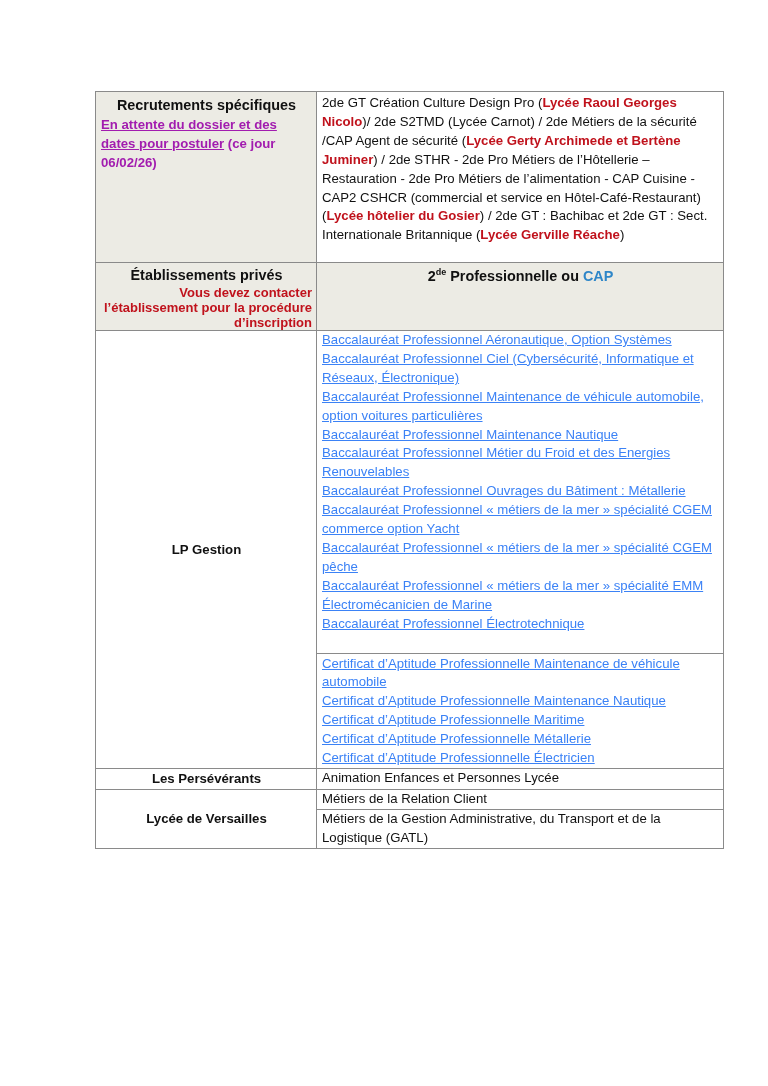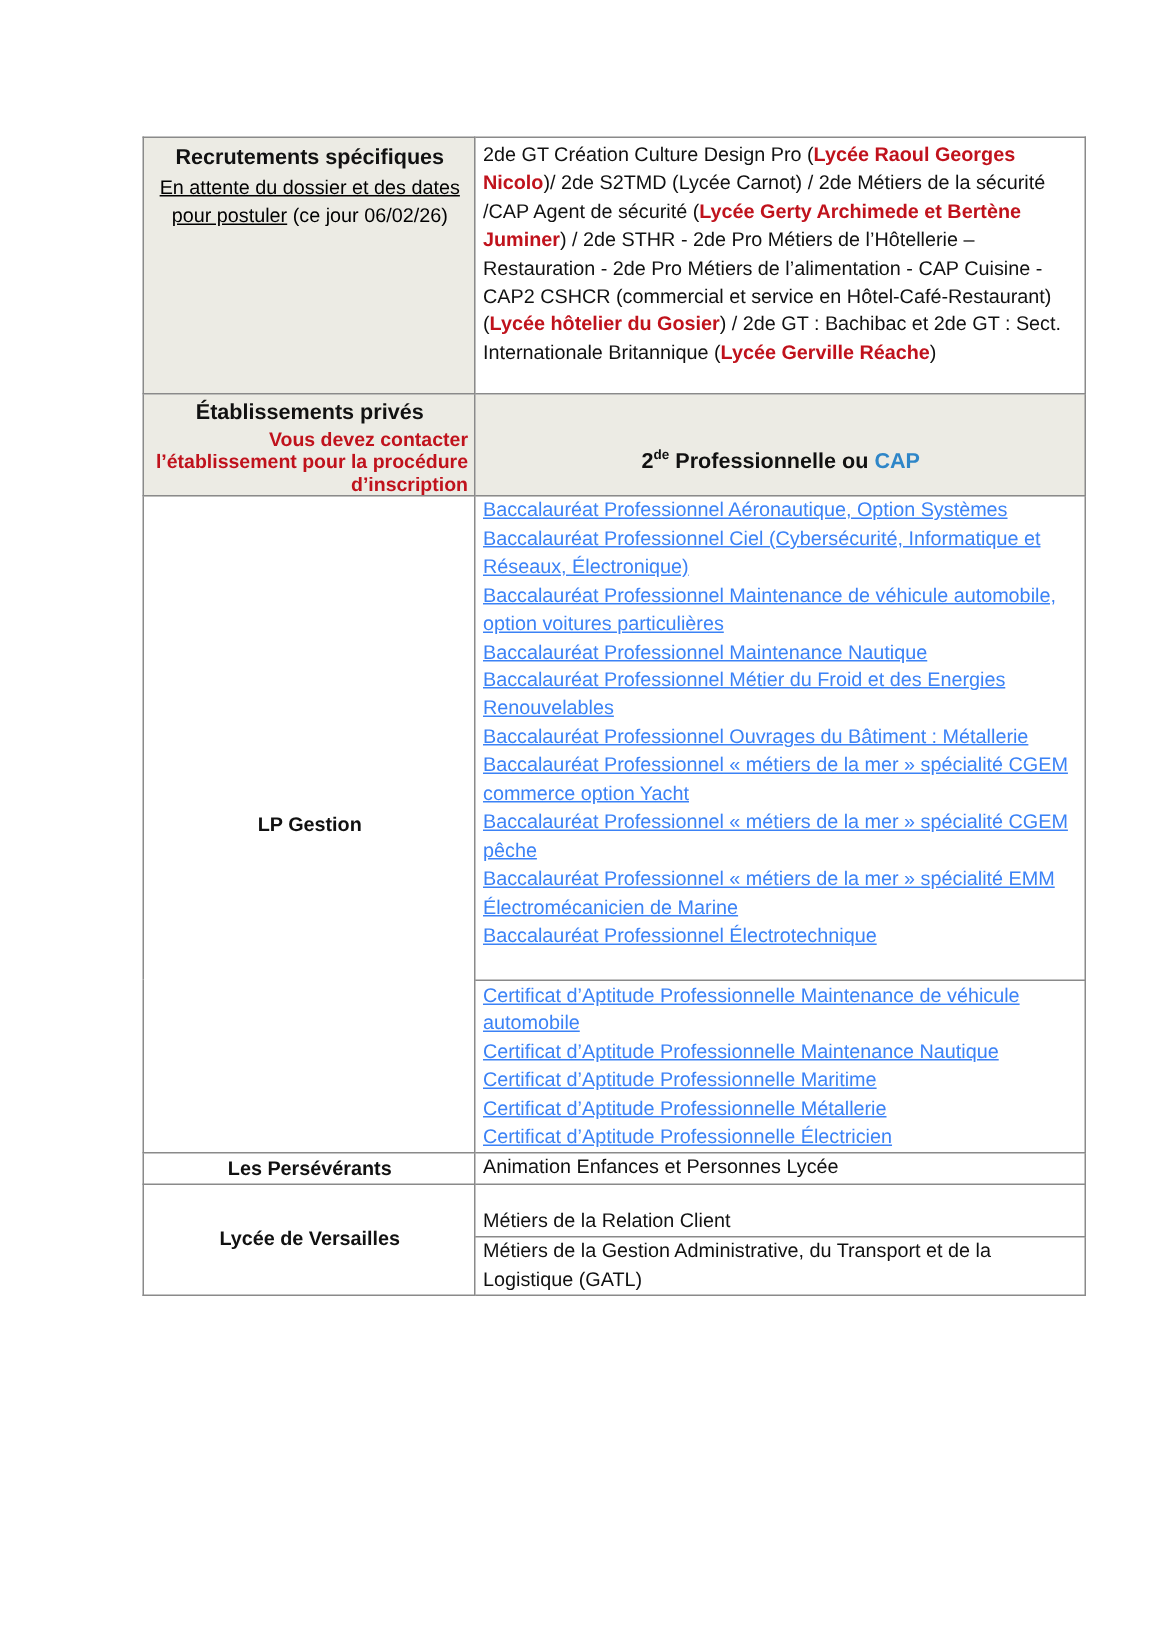--- a/index.html
+++ b/index.html
@@ -10,23 +10,23 @@
       border-collapse: collapse; table-layout: fixed;
       font-family: "Liberation Sans", sans-serif; font-size: 13.2px; line-height: 18.9px;
     }
     table.main td { border: 1px solid #8a8a8a; vertical-align: top; padding: 1px 4px 0 5px; }
     col.c1 { width: 221px; }
     col.c2 { width: 407px; }
     .gray { background: #ecebe4; }
     .left-title { text-align: center; font-weight: bold; font-size: 14.4px; line-height: 19px; padding-top: 2px; }
     .red-b { color: #c0121c; font-weight: bold; }
     .u { text-decoration: underline; }
-    .sub-red { text-align: center; color: #000000; font-weight: normal; font-size: 13.2px; line-height: 19px; }
+    .sub-red { text-align: left; color: #a21caf; font-weight: bold; font-size: 13.2px; line-height: 19px; }
     .small-red { text-align: right; color: #c0121c; font-weight: bold; font-size: 13px; line-height: 15px; }
-    .hdr-right { text-align: center; font-weight: bold; font-size: 14.4px; line-height: 19px; padding-top: 3px; margin-top: 32px; }
+    .hdr-right { text-align: center; font-weight: bold; font-size: 14.4px; line-height: 19px; padding-top: 3px; }
     .hdr-right sup { font-size: 9px; vertical-align: 6px; line-height: 0; }
     .cap-blue { color: #2e86c8; }
     .school { text-align: center; vertical-align: middle !important; font-weight: bold; }
     a.lnk { color: #3b82f6; text-decoration: underline; display: block; }
     .plain { display: block; }
     .pad-bottom { padding-bottom: 19px !important; }
   </style>
 </head>
 <body>
 
@@ -92,21 +92,21 @@
     </td>
     <td style="padding-top:0;">
       <span class="plain">Animation Enfances et Personnes Lycée</span>
     </td>
   </tr>
 
   <tr>
     <td class="school" rowspan="2">
       <span>Lycée de Versailles</span>
     </td>
-    <td style="padding-top:15px;">
+    <td style="padding-top:0;">
       <span class="plain">Métiers de la Relation Client</span>
     </td>
   </tr>
   <tr>
     <td style="padding-top:0;">
       <span class="plain">Métiers de la Gestion Administrative, du Transport et de la Logistique (GATL)</span>
     </td>
   </tr>
 </tbody>
     </table>

